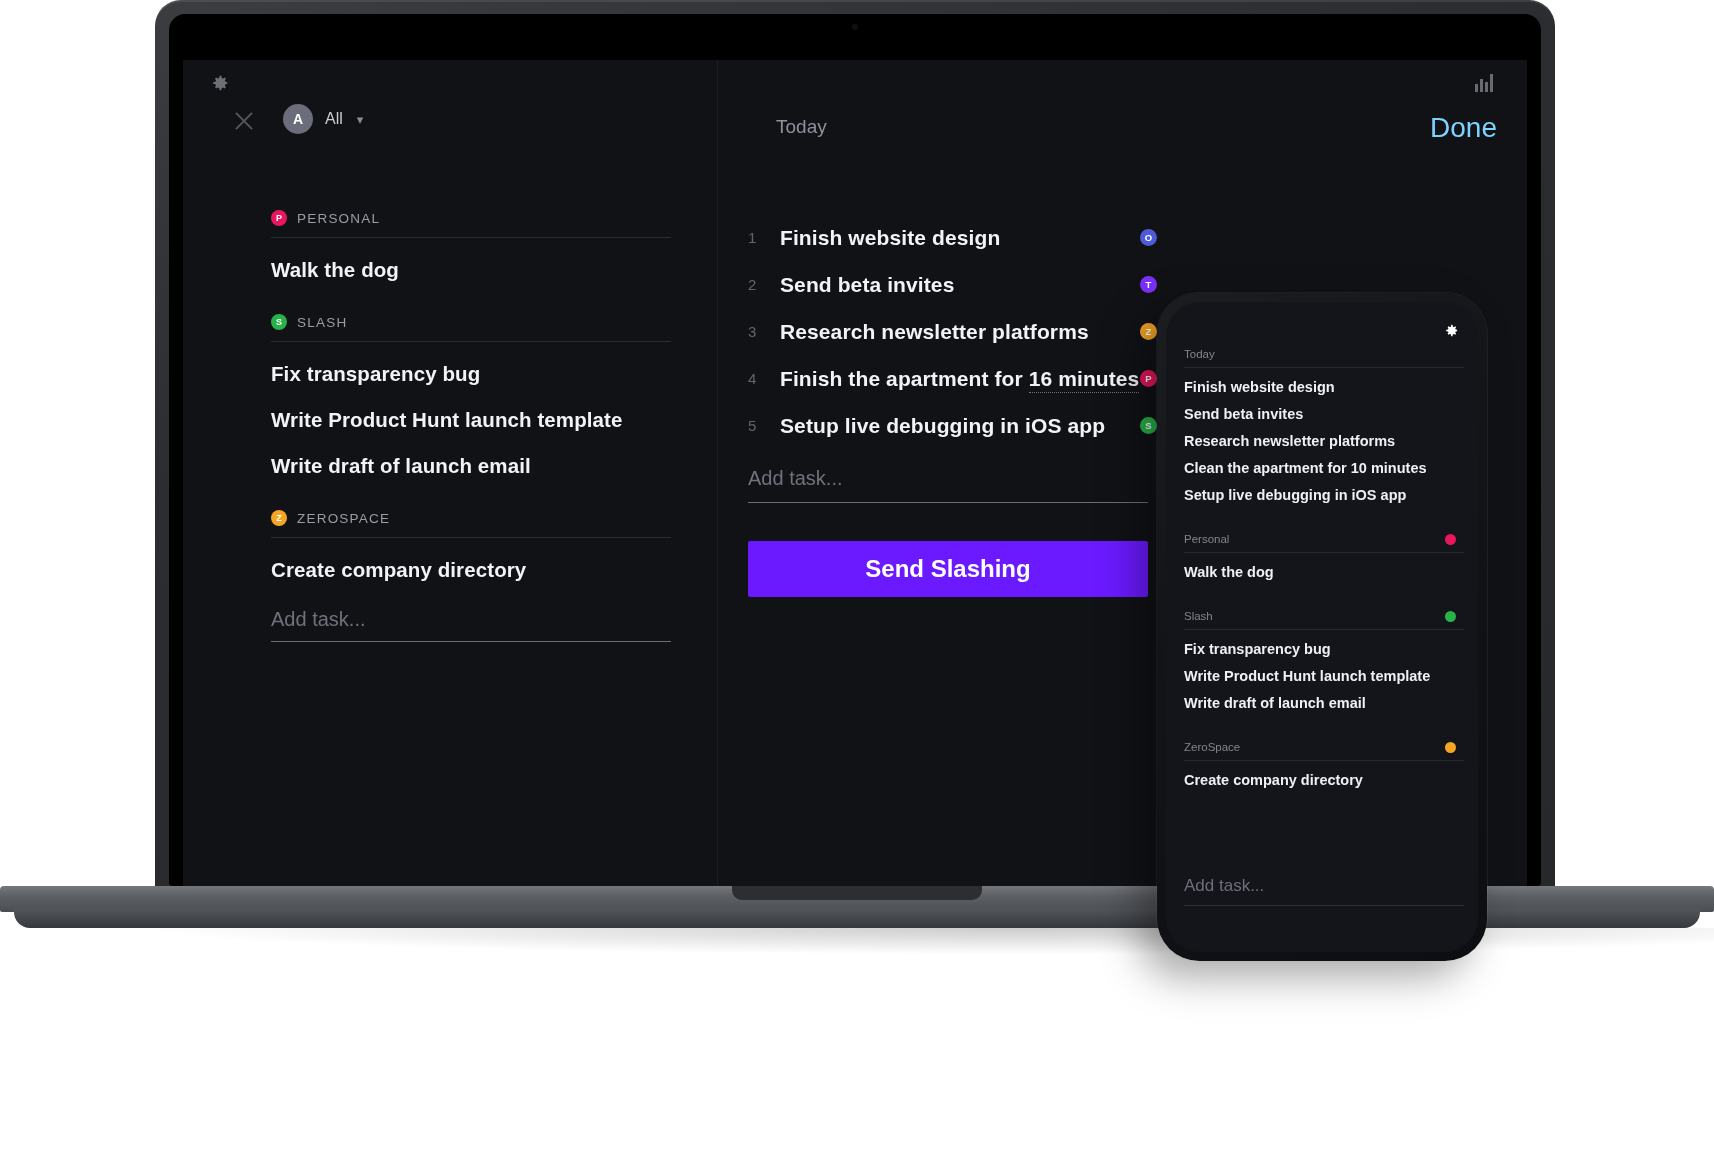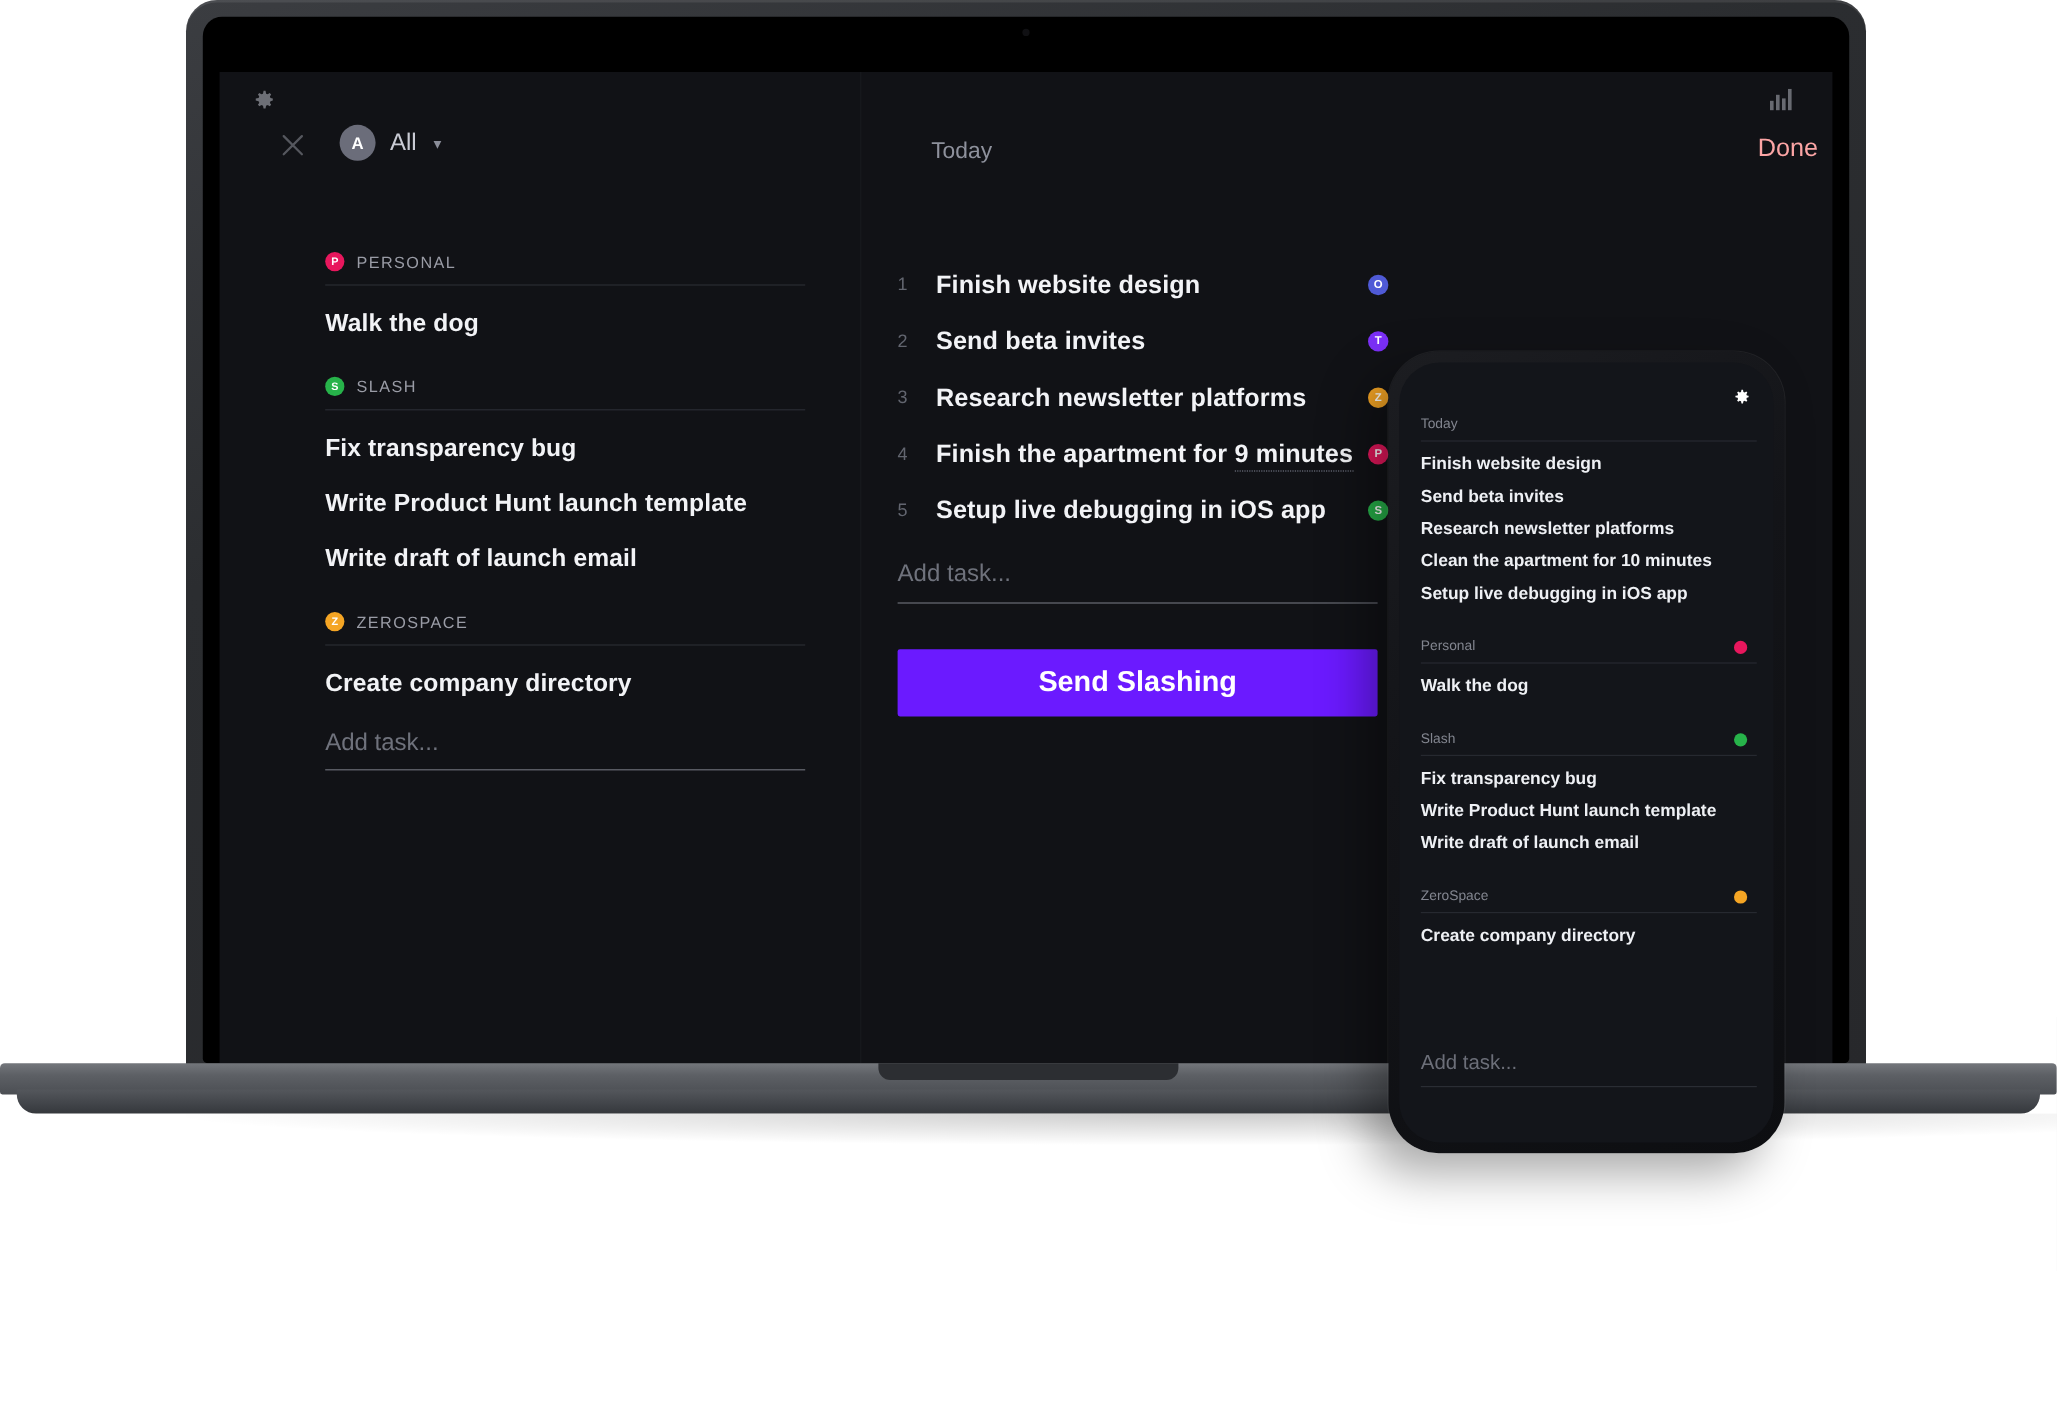--- a/index.html
+++ b/index.html
@@ -62,42 +62,42 @@
   }
   .gear-btn{ position:absolute; left:26px; top:12px; width:22px; height:22px; opacity:.55; }
   .close-btn{ position:absolute; left:48px; top:48px; width:26px; height:26px; opacity:.45; }
 
   .acct-row{ position:absolute; left:100px; top:44px; display:flex; align-items:center; gap:12px; }
   .avatar{
     width:30px; height:30px; border-radius:50%;
     background:#6b6d7a; color:#fff; font-size:14px; font-weight:700;
     display:flex; align-items:center; justify-content:center;
   }
-  .acct-label{ color:#c9cbd4; font-size:20px; }
+  .acct-label{ color:#c9cbd4; font-size:16px; }
   .chev{ color:#8a8d99; font-size:13px; margin-left:2px; }
 
   .list-wrap{ position:absolute; left:88px; top:150px; width:400px; }
   .group-head{ display:flex; align-items:center; gap:10px; padding-bottom:11px; }
   .gdot{
     width:16px; height:16px; border-radius:50%;
     color:#fff; font-size:9px; font-weight:700;
     display:flex; align-items:center; justify-content:center;
   }
   .gname{ color:#9a9ca6; font-size:13.5px; letter-spacing:.09em; }
   .gline{ height:1px; background:#2a2c33; }
   .task{ color:#f2f3f6; font-size:20.5px; font-weight:700; padding:20px 0 2px 0; letter-spacing:.1px;}
   .group{ margin-bottom:30px; }
   .addtask{ margin-top:24px; }
   .addtask .ph{ color:#6f727c; font-size:20px; padding-bottom:10px; }
   .addtask .ul{ height:1px; background:#6a6d76; }
 
   
   .pane-right{ position:relative; flex:1; height:100%; background:#111216; }
   .bars-icon{ position:absolute; right:30px; top:14px; opacity:.55; }
-  .done-btn{ position:absolute; right:12px; top:52px; color:#fca5a5; font-size:21px; }
+  .done-btn{ position:absolute; right:30px; top:52px; color:#7dd3fc; font-size:28px; }
   .today-label{ position:absolute; left:58px; top:56px; color:#8e919c; font-size:19px; }
 
   .tl{ position:absolute; left:30px; top:154px; width:640px; }
   .trow{ display:flex; align-items:center; height:47px; position:relative; }
   .tnum{ width:32px; color:#62656f; font-size:15px; }
   .ttext{ color:#f2f3f6; font-size:21px; font-weight:700; letter-spacing:.1px; }
   .ttext .dotted{ border-bottom:1.5px dotted #6f7280; padding-bottom:2px; }
   .tbadge{
     position:absolute; left:392px; width:17px; height:17px; border-radius:50%;
     color:#fff; font-size:9.5px; font-weight:700;
@@ -237,21 +237,21 @@
               </div>
 
               <div class="trow">
                 <div class="tnum">3</div>
                 <div class="ttext">Research newsletter platforms</div>
                 <div class="tbadge" style="background:#f5a524">Z</div>
               </div>
 
               <div class="trow">
                 <div class="tnum">4</div>
-                <div class="ttext"><span>Finish the apartment for </span><span class="dotted">9 minutes</span></div>
+                <div class="ttext"><span>Finish the apartment for </span><span class="dotted">16 minutes</span></div>
                 <div class="tbadge" style="background:#e8175d">P</div>
               </div>
 
               <div class="trow">
                 <div class="tnum">5</div>
                 <div class="ttext">Setup live debugging in iOS app</div>
                 <div class="tbadge" style="background:#27b34a">S</div>
               </div>
 
               <div class="r-add">

